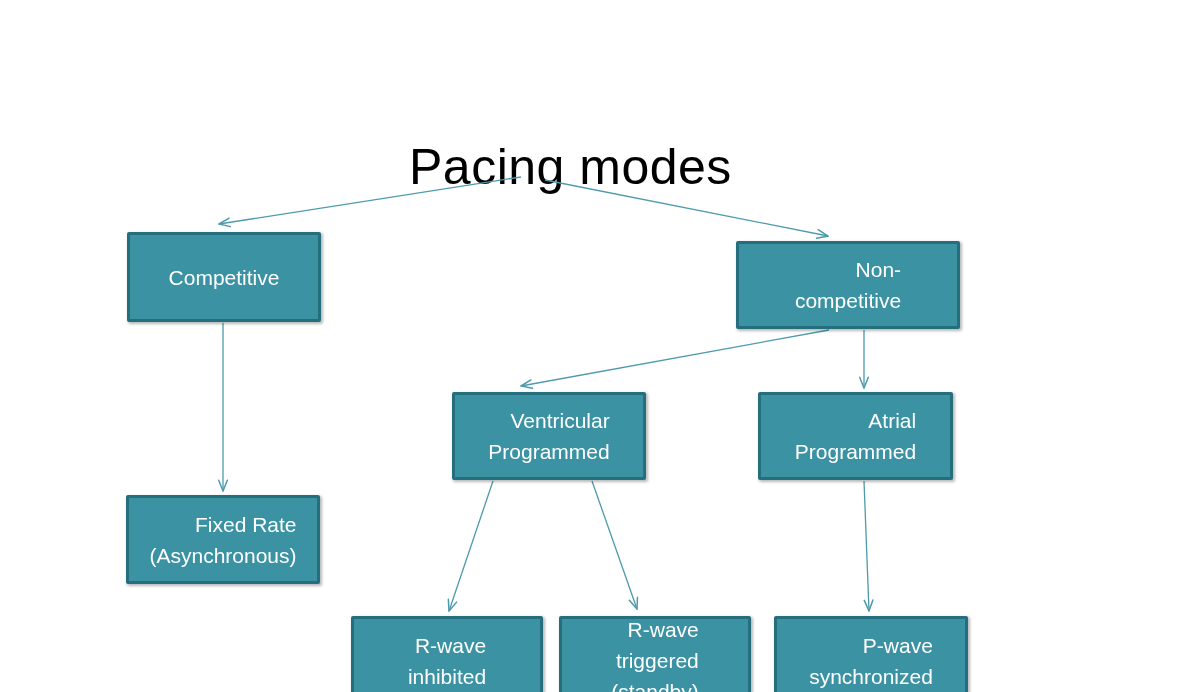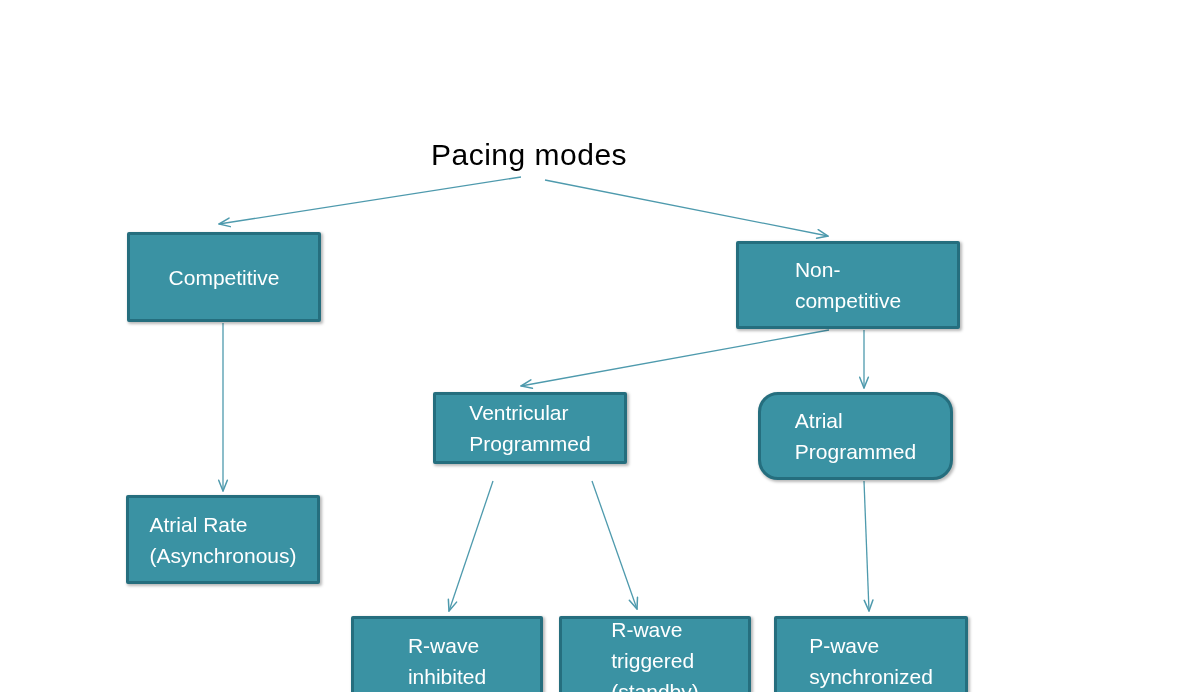--- a/index.html
+++ b/index.html
@@ -26,23 +26,23 @@
     left: 431px;
     top: 99px;
     font-family: "Liberation Serif", serif;
     font-size: 16px;
     letter-spacing: 0.8px;
     color: var(--eyebrow-text);
     white-space: nowrap;
   }
   .title {
     position: absolute;
-    left: 431px;
+    left: 409px;
     top: 138px;
-    font-size: 30px;
+    font-size: 50px;
     font-weight: 400;
     color: var(--title-text);
     white-space: nowrap;
     letter-spacing: 0.5px;
   }
   .connectors {
     position: absolute;
     left: 0; top: 0;
     width: 1185px;
     height: 692px;
@@ -63,30 +63,30 @@
   .node {
     position: absolute;
     background: var(--node-fill);
     border: 3px solid var(--node-border);
     border-radius: 2px;
     box-shadow: 1.5px 1.5px 3px rgba(0,0,0,0.28);
     color: var(--node-text);
     display: flex;
     align-items: center;
     justify-content: center;
-    text-align: left;
+    text-align: right;
     white-space: pre-line;
     font-size: 21px;
     line-height: 31px;
     font-weight: 400;
   }
   .node-competitive      { left: 127px; top: 232px; width: 194px; height: 90px; }
   .node-non-competitive  { left: 736px; top: 241px; width: 224px; height: 88px; }
-  .node-ventricular      { left: 433px; top: 392px; width: 194px; height: 72px; }
-  .node-atrial           { left: 758px; top: 392px; width: 195px; height: 88px; border-radius: 20px; }
+  .node-ventricular      { left: 452px; top: 392px; width: 194px; height: 88px; }
+  .node-atrial           { left: 758px; top: 392px; width: 195px; height: 88px; }
   .node-fixed-rate       { left: 126px; top: 495px; width: 194px; height: 89px; }
   .node-r-wave-inhibited { left: 351px; top: 616px; width: 192px; height: 89px; }
   .node-r-wave-triggered { left: 559px; top: 616px; width: 192px; height: 89px; }
   .node-p-wave-sync      { left: 774px; top: 616px; width: 194px; height: 89px; }
 </style>
 </head>
 <body>
 
 <div class="slide">
 
@@ -113,21 +113,21 @@
 
   <div class="node node-non-competitive">Non-
 competitive</div>
 
   <div class="node node-ventricular">Ventricular
 Programmed</div>
 
   <div class="node node-atrial">Atrial
 Programmed</div>
 
-  <div class="node node-fixed-rate">Atrial Rate
+  <div class="node node-fixed-rate">Fixed Rate
 (Asynchronous)</div>
 
   <div class="node node-r-wave-inhibited">R-wave
 inhibited</div>
 
   <div class="node node-r-wave-triggered">R-wave
 triggered
 (standby)</div>
 
   <div class="node node-p-wave-sync">P-wave

